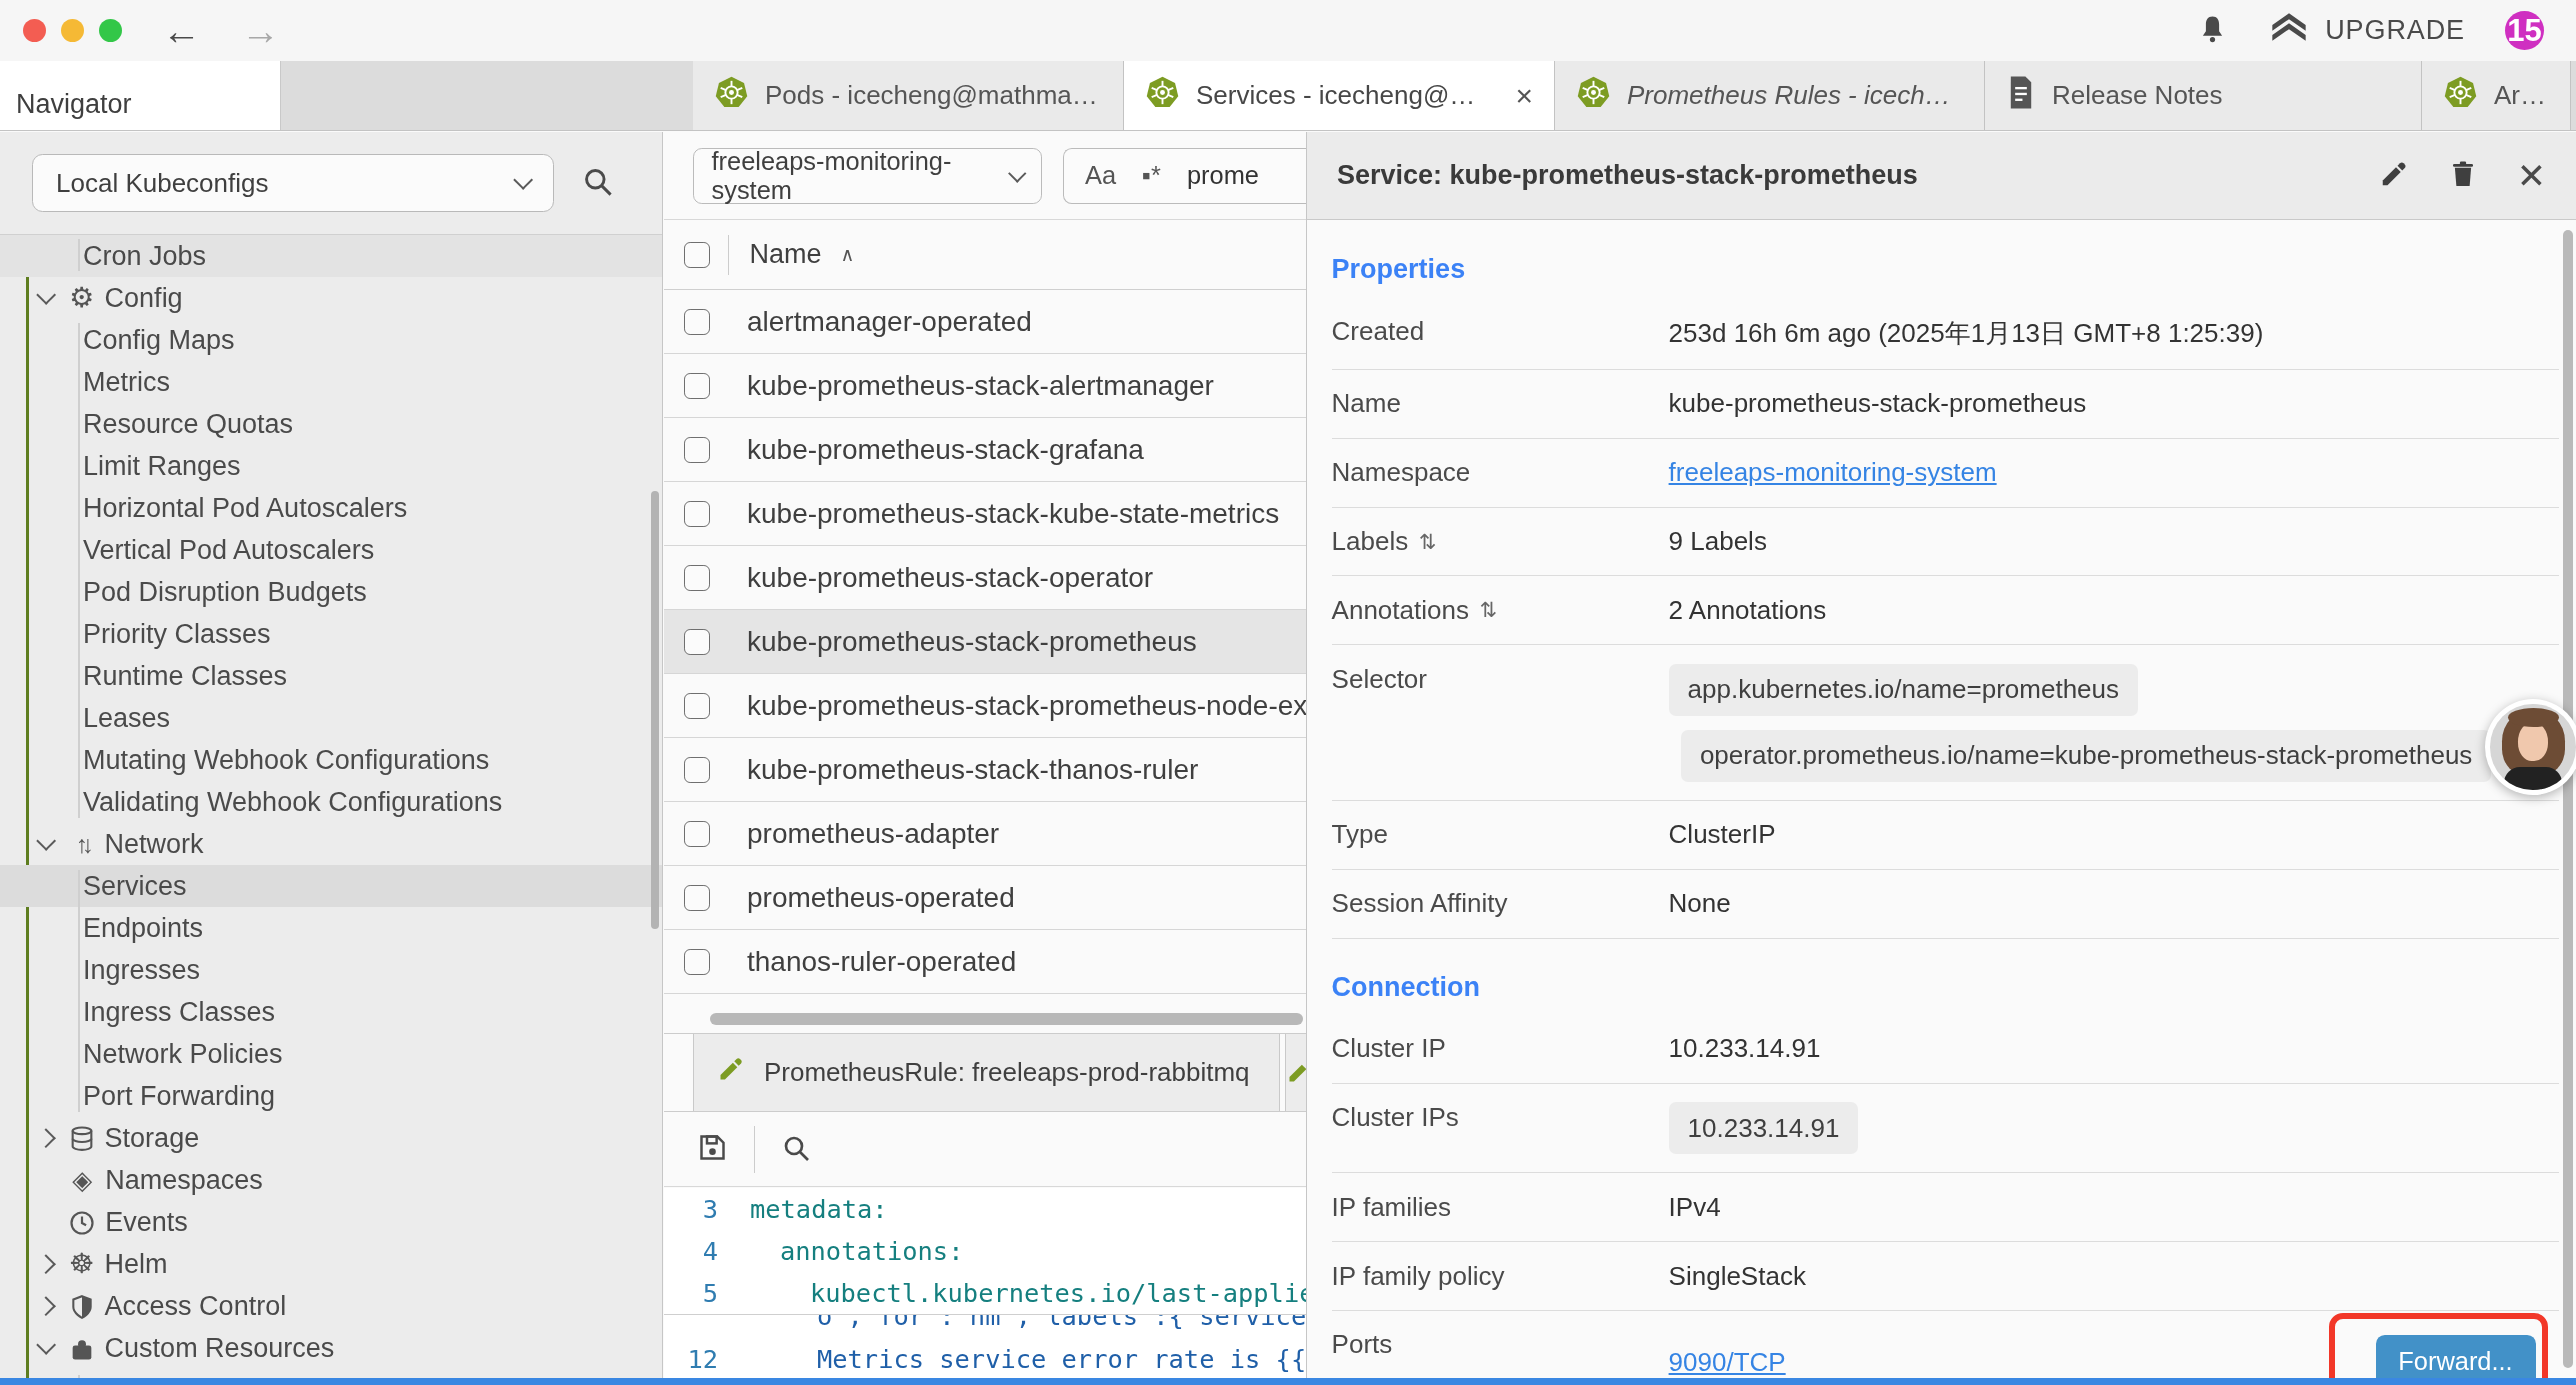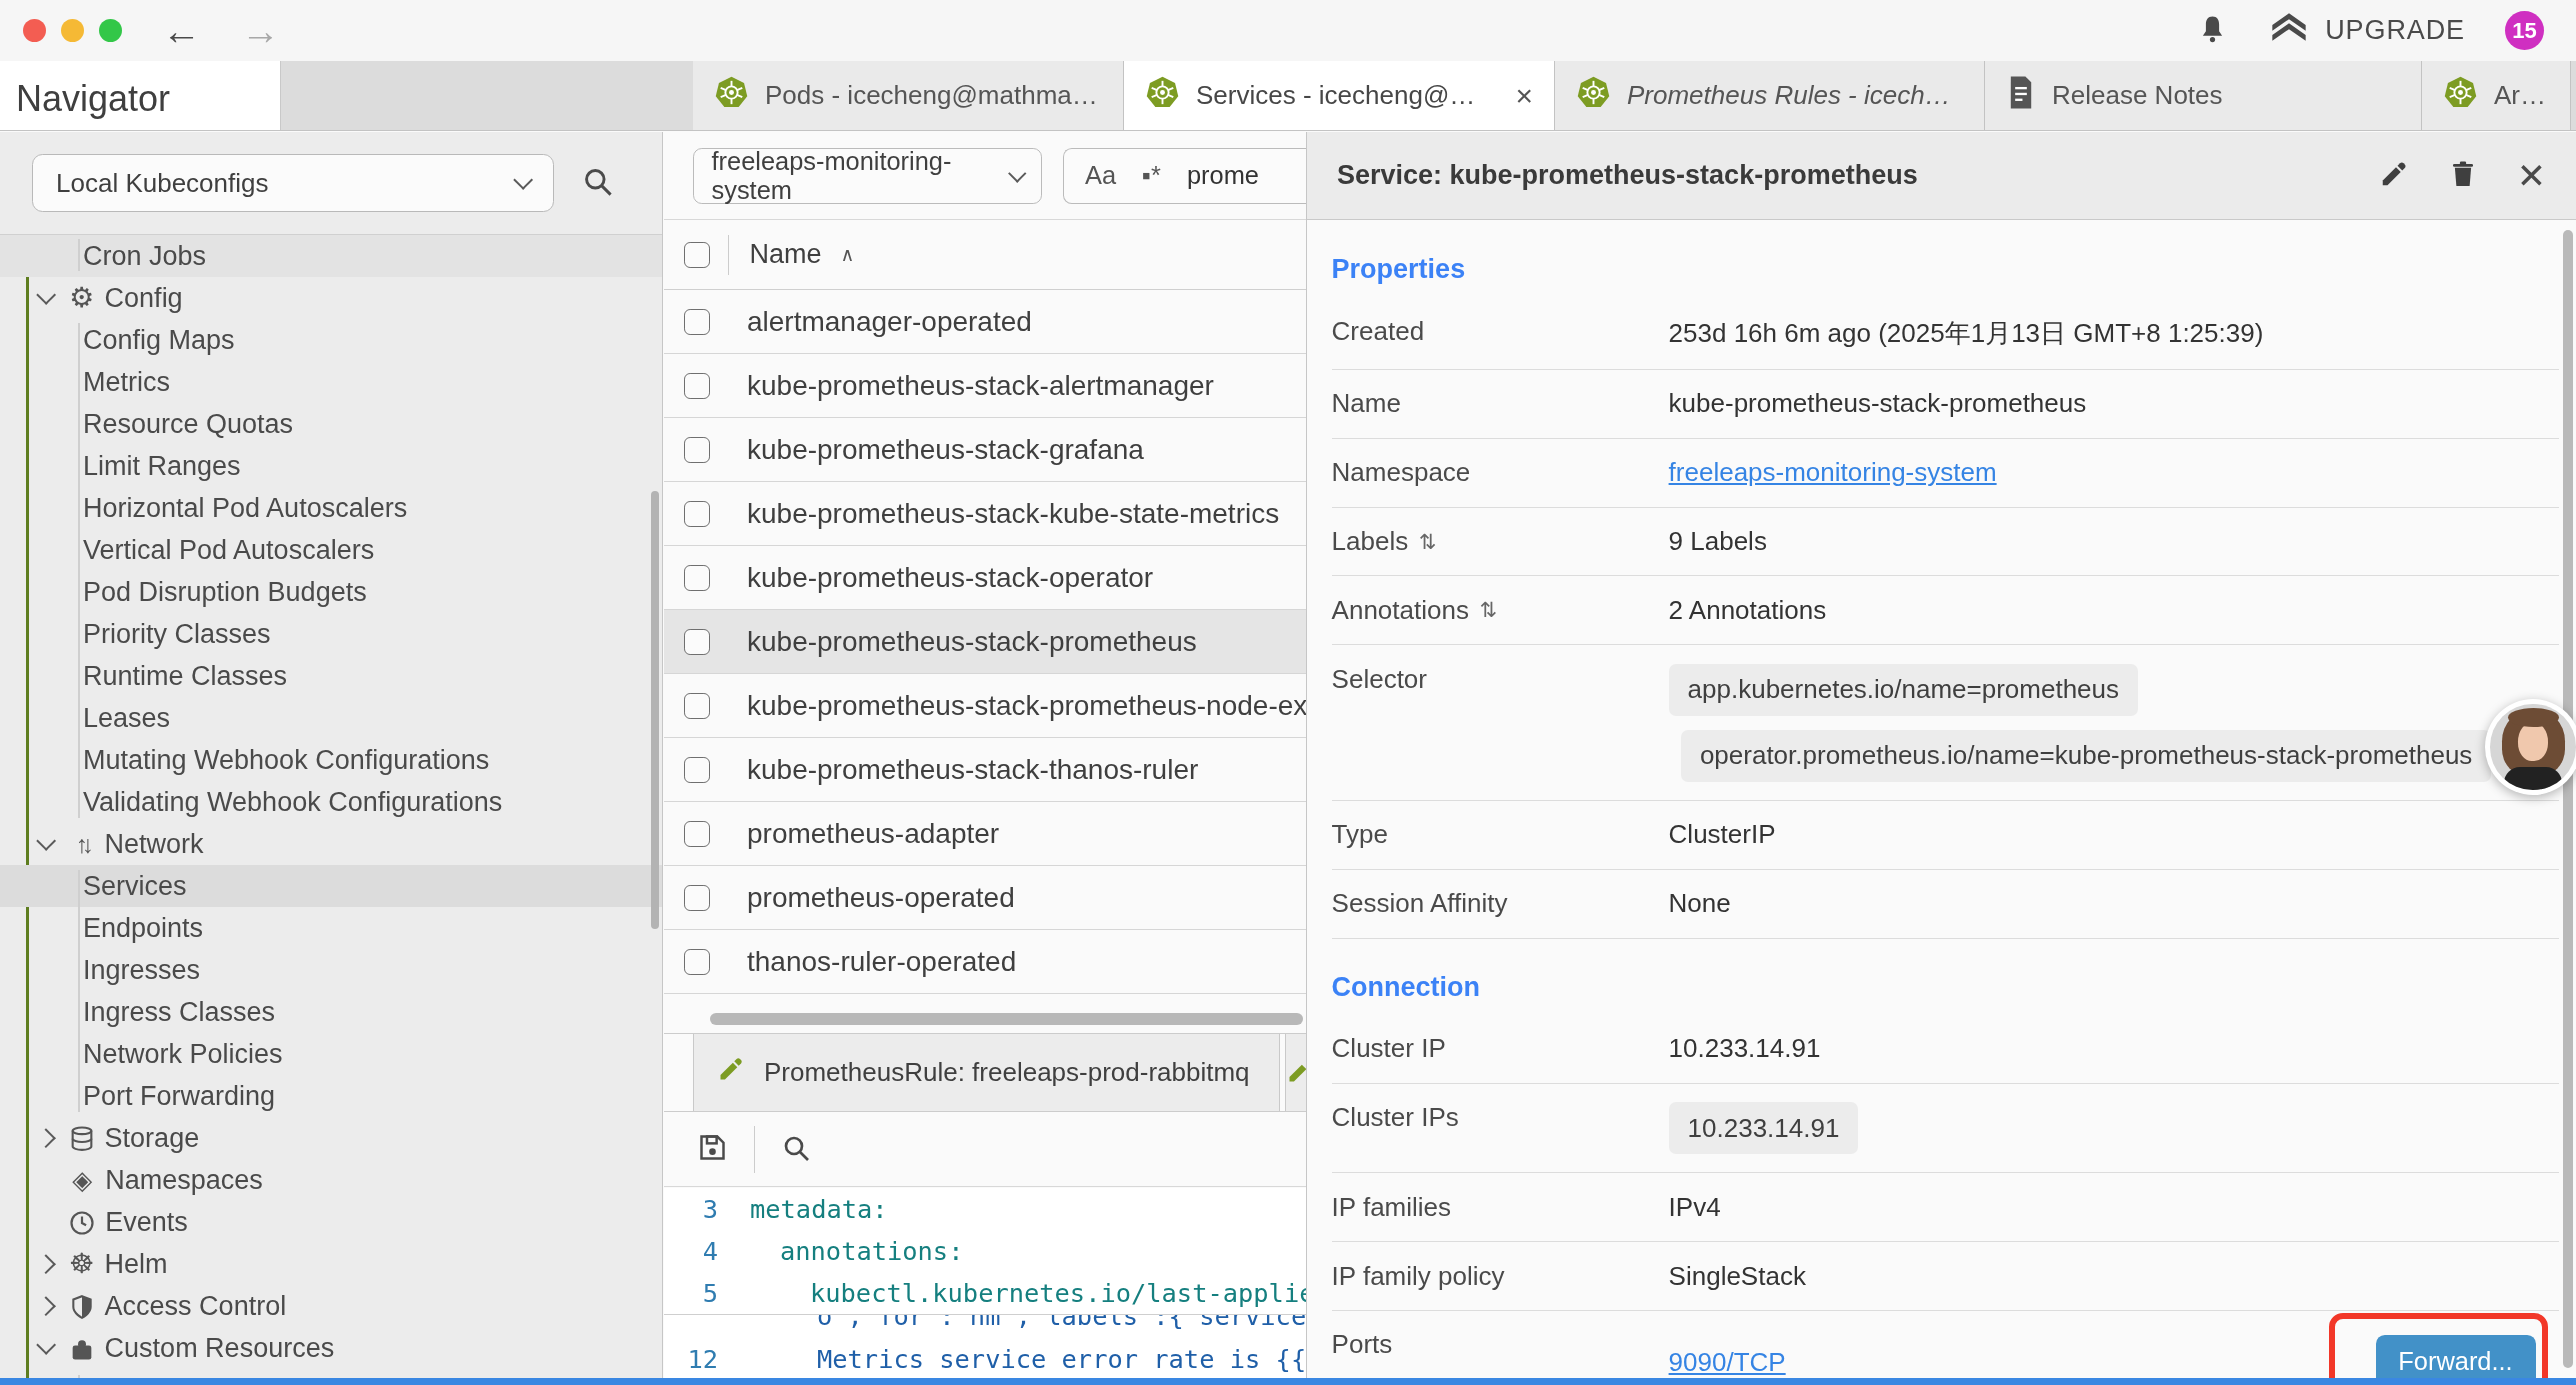--- a/index.html
+++ b/index.html
@@ -8,25 +8,25 @@
 
   
   .titlebar{position:absolute;top:0;left:0;right:0;height:61px;background:#f6f6f6;border-bottom:0.9px solid #cfcfcf;display:flex;align-items:center;}
   .lights{display:flex;gap:15px;margin-left:23px;}
   .light{width:23px;height:23px;border-radius:50%;}
   .light.red{background:#f35d52;} .light.yellow{background:#f5b935;} .light.green{background:#33c748;}
   .navarrows{display:flex;gap:40px;margin-left:40px;font-size:39px;line-height:1;}
   .arrow-back{color:#4a4a4a;} .arrow-fwd{color:#a8a8a8;}
   .tb-right{margin-left:auto;display:flex;align-items:center;gap:40px;margin-right:32px;}
   .upgrade{display:flex;align-items:center;gap:16px;color:#4a4a4a;font-size:27px;letter-spacing:0.9px;}
-  .badge15{width:39px;height:39px;border-radius:50%;background:#cf2fc1;color:#fff;font-size:22px;font-weight:bold;display:flex;align-items:center;justify-content:center;}
+  .badge15{width:39px;height:39px;border-radius:50%;background:#cf2fc1;color:#fff;font-size:31px;font-weight:bold;display:flex;align-items:center;justify-content:center;}
 
   
   .tabstrip{position:absolute;top:61px;left:0;right:0;height:70px;background:#dcdcdc;border-bottom:0.9px solid #c3c3c3;box-sizing:border-box;}
-  .nav-title-tab{position:absolute;left:0;top:0;width:281px;height:69px;background:#ffffff;border-right:0.9px solid #c9c9c9;display:flex;align-items:flex-end;padding:0 0 10.5px 16px;box-sizing:border-box;font-size:36px;color:#3f3f3f;}
+  .nav-title-tab{position:absolute;left:0;top:0;width:281px;height:69px;background:#ffffff;border-right:0.9px solid #c9c9c9;display:flex;align-items:flex-end;padding:0 0 10.5px 16px;box-sizing:border-box;font-size:27px;color:#3f3f3f;}
   .tabs{position:absolute;left:693px;top:0;right:0;height:69px;display:flex;}
   .tab{display:flex;align-items:center;gap:16px;padding:0 21px;background:#eaeaea;border-right:0.9px solid #c3c3c3;font-size:26px;color:#555;box-sizing:border-box;overflow:hidden;white-space:nowrap;flex:none;}
   .tab.active{background:#ffffff;color:#474747;}
   .tab .tlabel{overflow:hidden;text-overflow:ellipsis;}
   .tab .tclose{margin-left:auto;font-size:30px;color:#555;padding-left:12.3px;}
   .tab .italic{font-style:italic;}
 
   
   .sidebar{position:absolute;top:132px;left:0;width:663px;bottom:7px;background:#ececec;border-right:0.9px solid #c6c6c6;box-sizing:border-box;overflow:hidden;}
   .kubebar{height:103px;border-bottom:0.9px solid #d0d0d0;display:flex;align-items:center;padding:0 17.5px 0 32px;box-sizing:border-box;}

